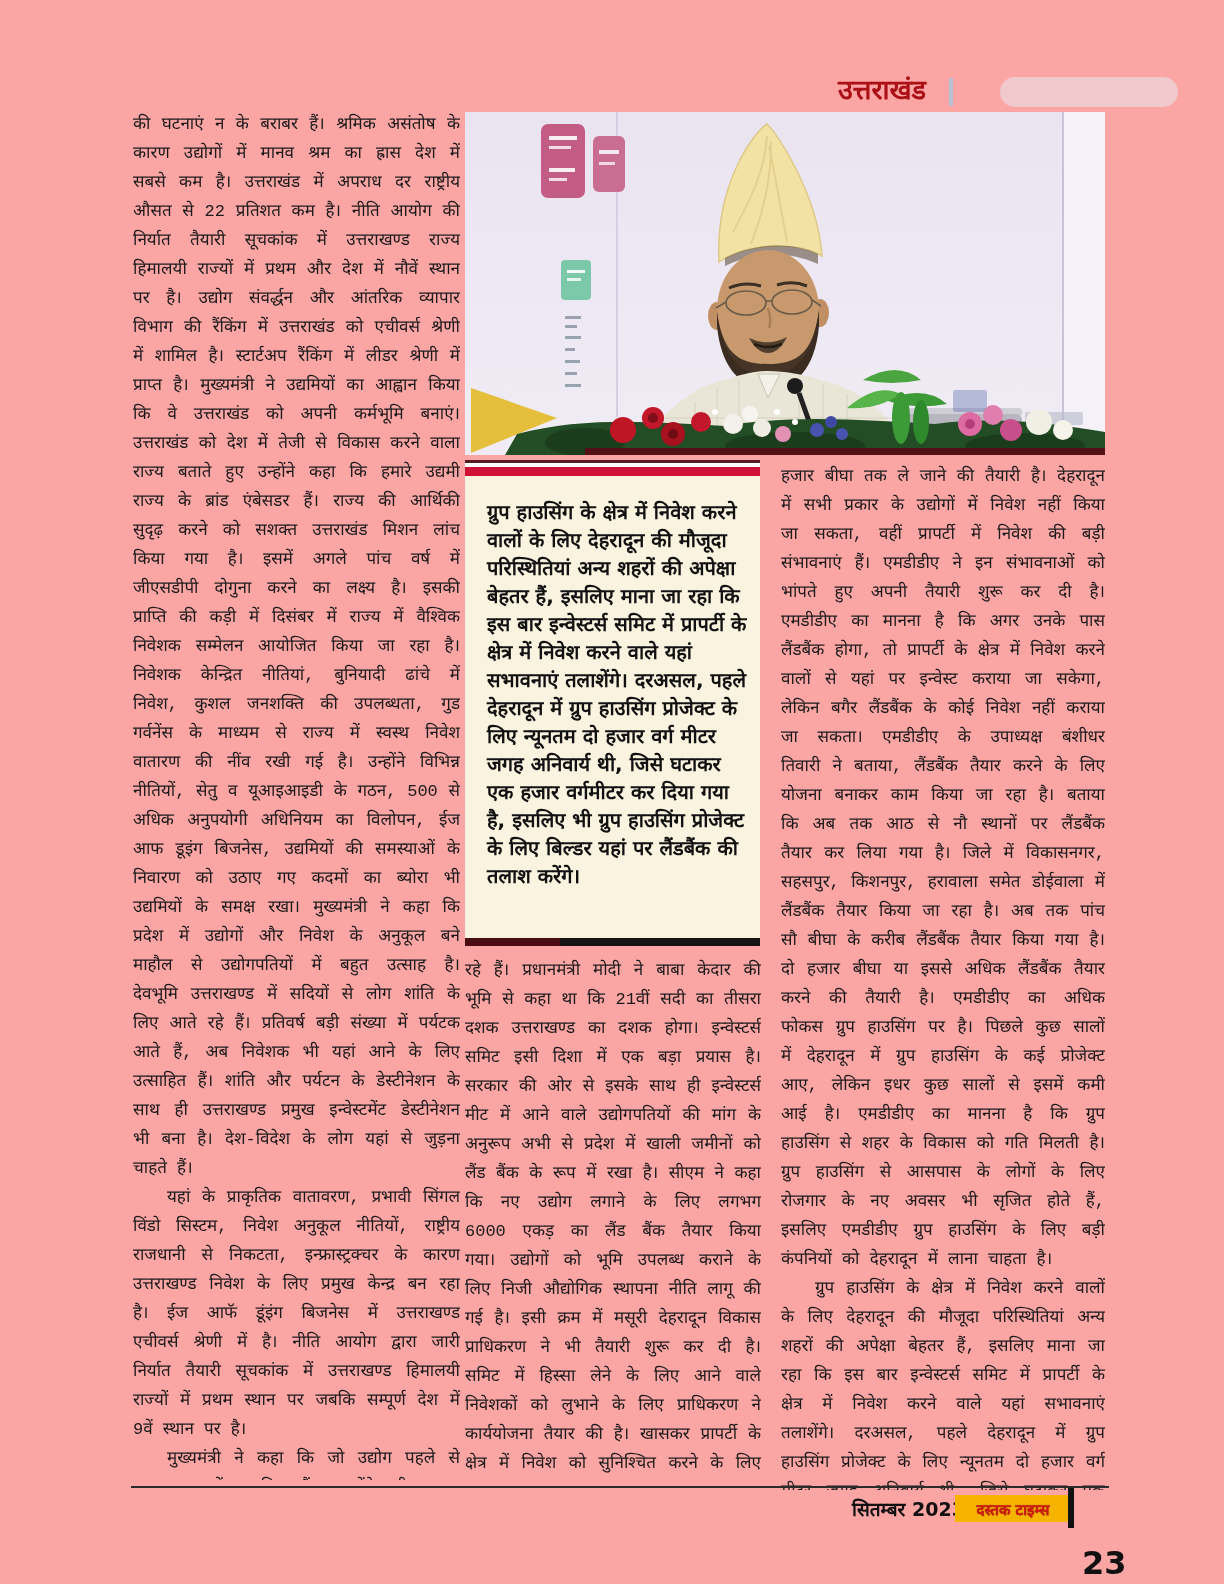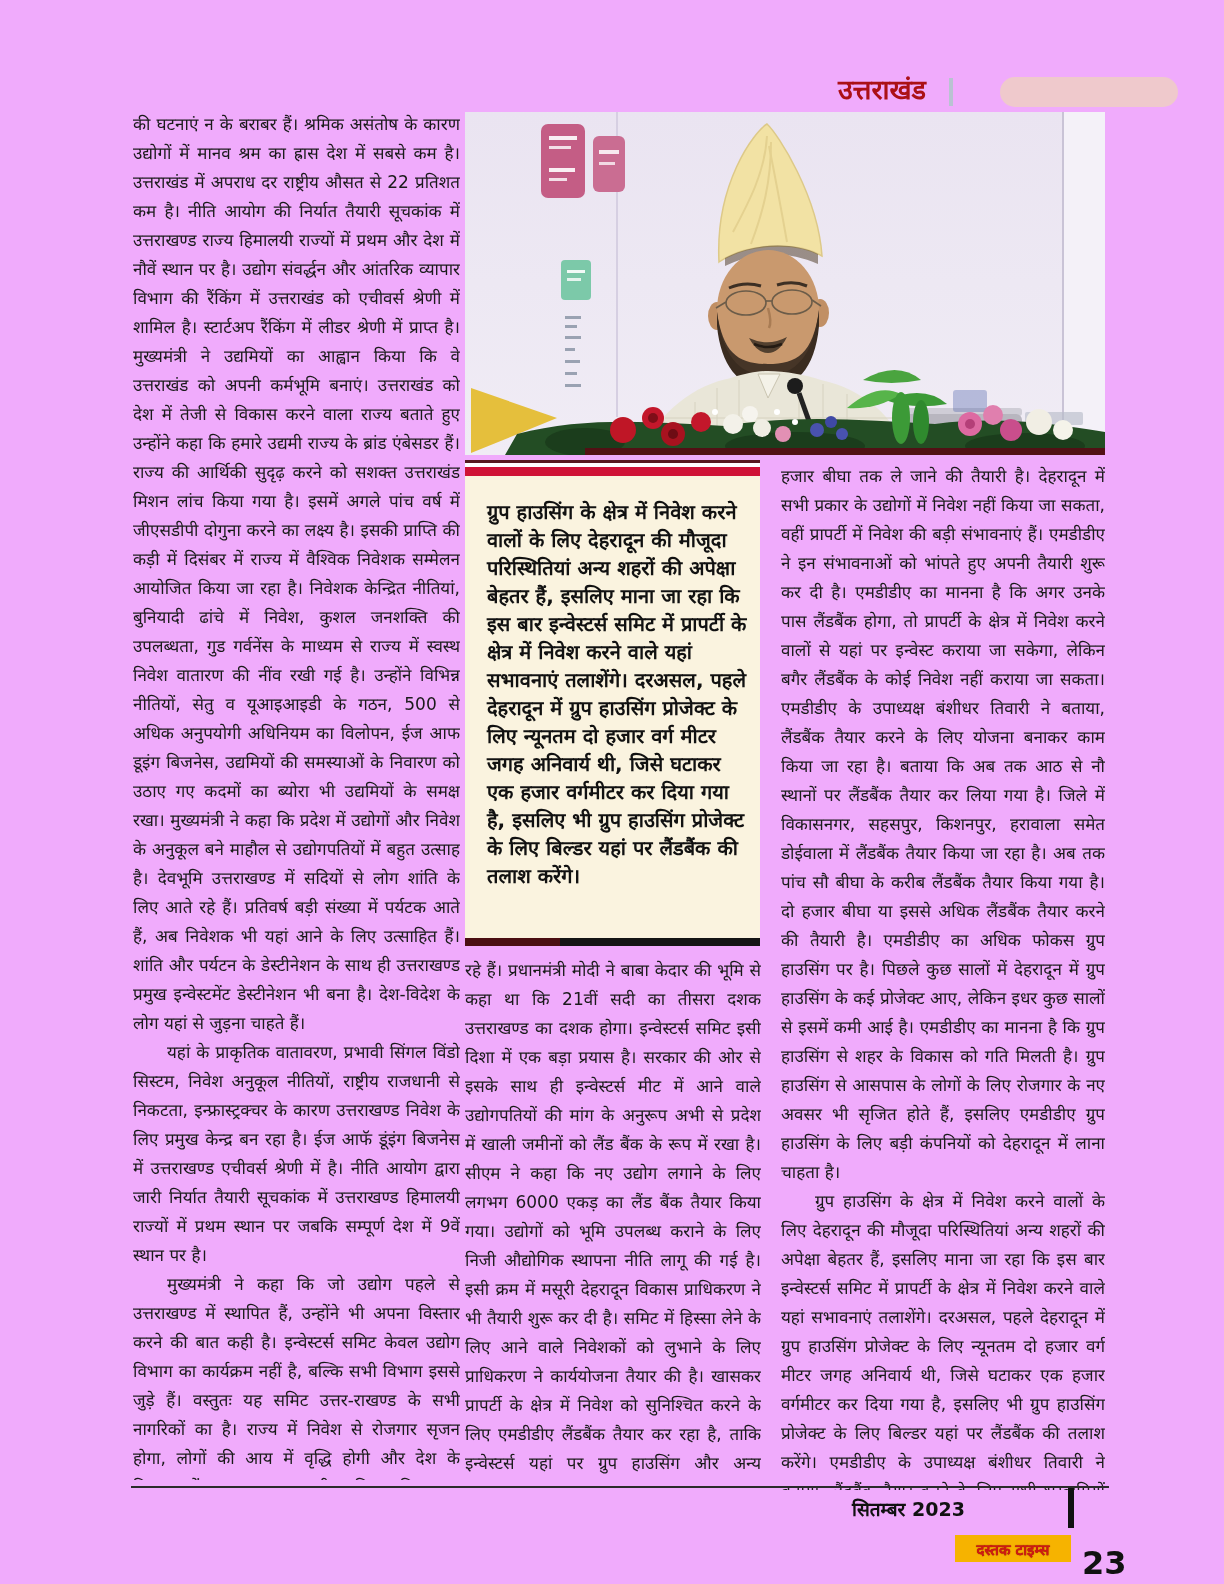--- a/index.html
+++ b/index.html
@@ -1,30 +1,30 @@
 <!DOCTYPE html>
 <html><head>
 <meta charset="utf-8">
 <style>
   html,body{margin:0;padding:0;background:#cfcfcf;}
   .page{
     position:relative;width:1224px;height:1584px;margin:0 auto;
-    background:#f0abfc;overflow:hidden;
+    background:#fca5a5;overflow:hidden;
     font-family:"DejaVu Sans",sans-serif;color:#1a1a1a;
   }
   
   .section-label{
     position:absolute;left:812px;top:70px;width:140px;text-align:center;
     font-size:27px;font-weight:bold;color:#ab1016;
   }
   .header-divider{position:absolute;left:949px;top:78px;width:4px;height:28px;background:#b9c2d2;}
   .header-capsule{position:absolute;left:1000px;top:77px;width:178px;height:30px;border-radius:15px;background:#efc9cc;}
   
   .col{position:absolute;text-align:justify;font-size:17px;line-height:29px;overflow:hidden;}
-  .col p{margin:0;}
+  .col p{margin:0;font-family:Liberation Mono, monospace;}
   .col p.indent{text-indent:2em;}
   .col1{left:133px;top:110px;width:327px;height:1370px;}
   .col2{left:465px;top:956px;width:296px;height:524px;}
   .col3{left:781px;top:462px;width:324px;height:1028px;}
   
   .photo{position:absolute;left:465px;top:112px;width:640px;height:343px;}
   
   .pullquote{position:absolute;left:465px;top:460px;width:295px;}
   .pq-topline{height:3px;background:#571a20;}
   .pq-gap{height:4px;background:#ffffff;}
@@ -37,21 +37,20 @@
   }
   .pq-bottombar{height:8px;background:linear-gradient(to right,#4a0e12 0px,#4a0e12 95px,#141414 95px,#141414 100%);}
   
   .footer-rule{position:absolute;left:131px;top:1486px;width:978px;height:2px;background:#2b2b2b;}
   .footer-date{position:absolute;left:852px;top:1496px;font-size:19px;font-weight:bold;color:#111;}
   .footer-logo{
     position:absolute;left:955px;top:1495px;width:116px;height:27px;
     background:#f6b300;color:#cf1a12;font-size:15px;font-weight:bold;
     display:flex;align-items:center;justify-content:center;white-space:nowrap;
     text-shadow:0 0 1px #7e0b06;
-    margin-top:40px;
   }
   .footer-vbar{position:absolute;left:1068px;top:1488px;width:6px;height:40px;background:#111;}
   .footer-page{position:absolute;left:1082px;top:1544px;font-size:32px;font-weight:bold;color:#111;}
 </style>
 </head>
 <body>
 
 <div class="page">
 
   <div class="section-label">उत्तराखंड</div>

